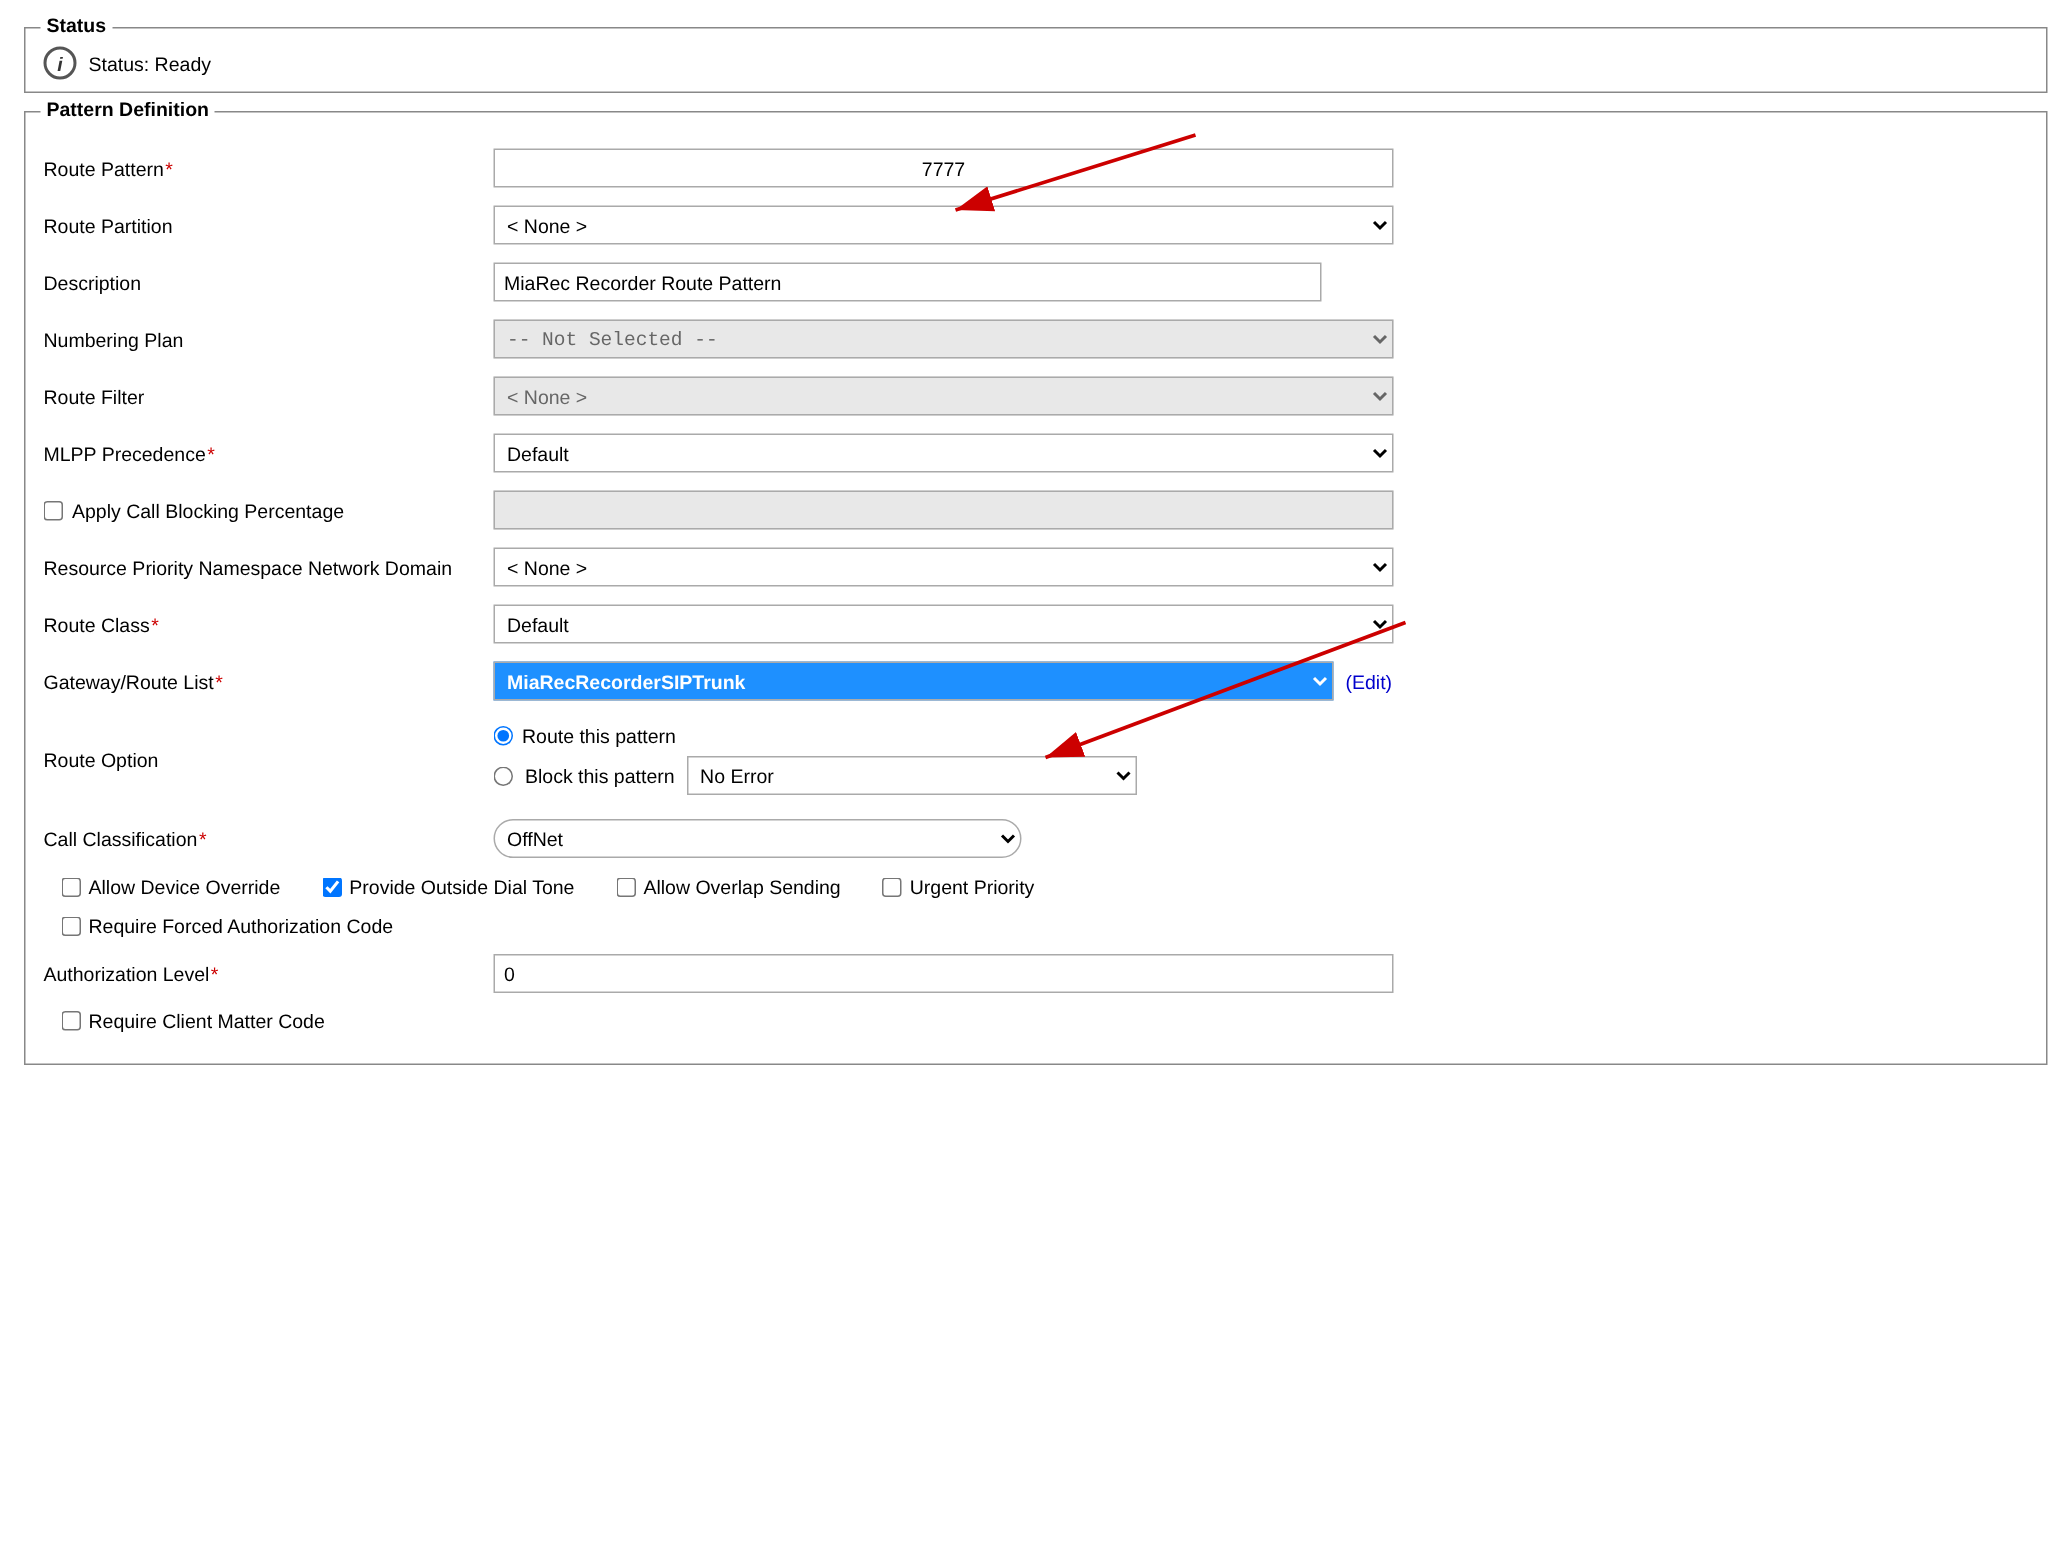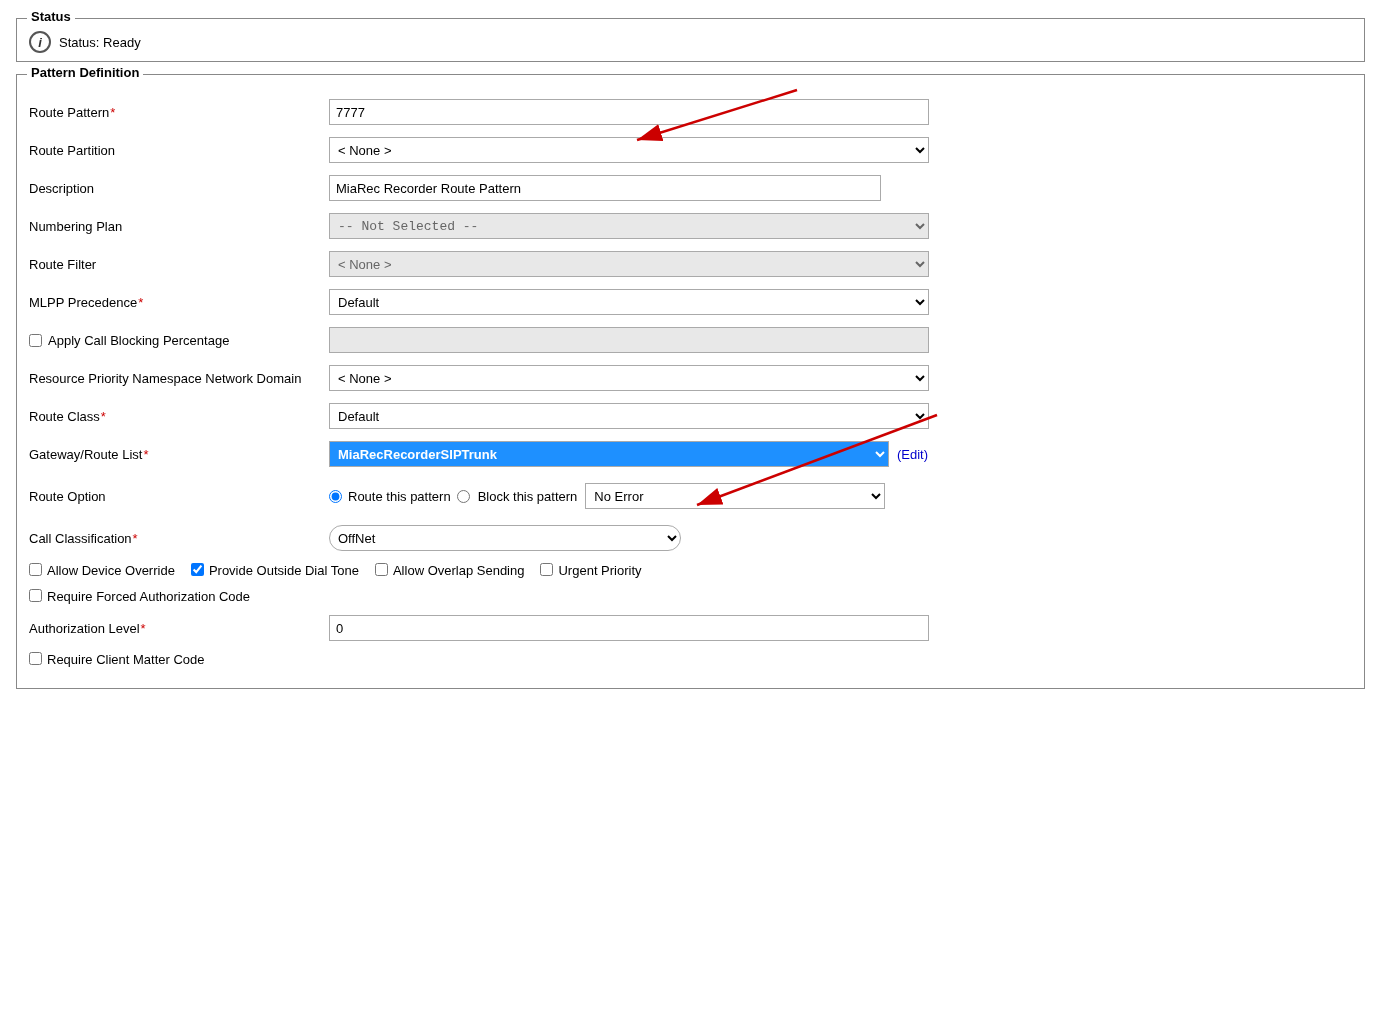--- a/index.html
+++ b/index.html
@@ -122,21 +122,21 @@
     }
     .edit-link {
       color: #0000cc;
       text-decoration: none;
       font-size: 13px;
       white-space: nowrap;
     }
     .route-option-control {
       padding: 4px 0;
       display: flex;
-      flex-direction: row;
+      flex-direction: column;
       gap: 6px;
     }
     .radio-row {
       display: flex;
       align-items: center;
       gap: 6px;
     }
     .block-row {
       display: flex;
       align-items: center;
@@ -145,22 +145,23 @@
     
     .checkboxes-full-row {
       grid-column: 1 / 3;
       display: flex;
       align-items: center;
       gap: 16px;
       padding: 6px 0;
     }
     .checkbox-item {
       display: flex;
-      align-items: flex-start;
+      align-items: center;
       gap: 5px;
+      margin-left: 12px;
     }
     
     .full-label-row {
       grid-column: 1 / 3;
       display: flex;
       align-items: center;
       gap: 16px;
       padding: 5px 0;
     }
   </style>
@@ -202,21 +203,21 @@
       <line x1="920" y1="340" x2="680" y2="430" stroke="#cc0000" stroke-width="2.5" marker-end="url(#arrowhead2)"></line>
     </svg>
 
     <div class="form-grid">
 
       <div class="form-label">
         <span>Route Pattern</span>
           <span class="required-star">*</span>
       </div>
       <div class="form-control">
-        <input type="text" style="max-width: 600px; width: 600px;" value="7777">
+        <input type="text" style="max-width: 600px; width: 600px; text-align: center;" value="7777">
       </div>
 
       <div class="form-label">
         <span>Route Partition</span>
       </div>
       <div class="form-control">
         <select style="width:600px; max-width:600px;">
           <option>&lt; None &gt;</option>
         </select>
       </div>

